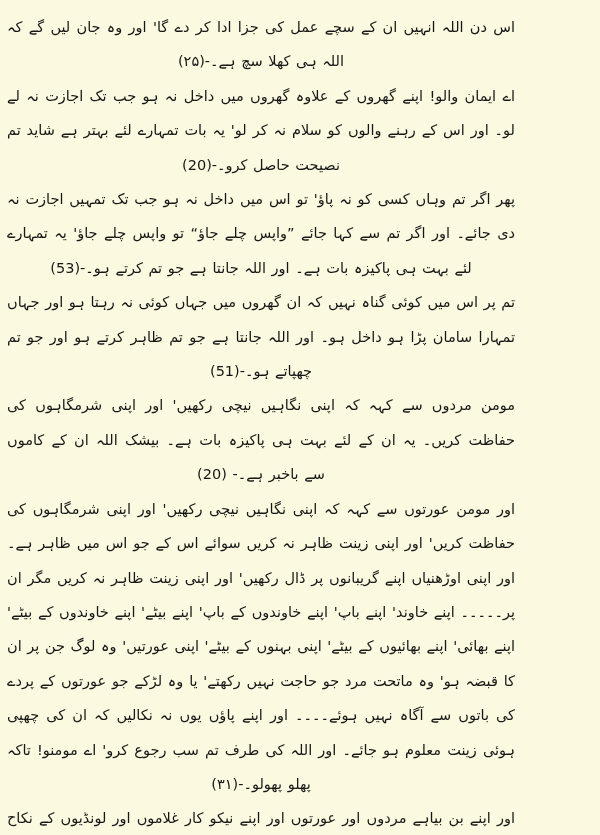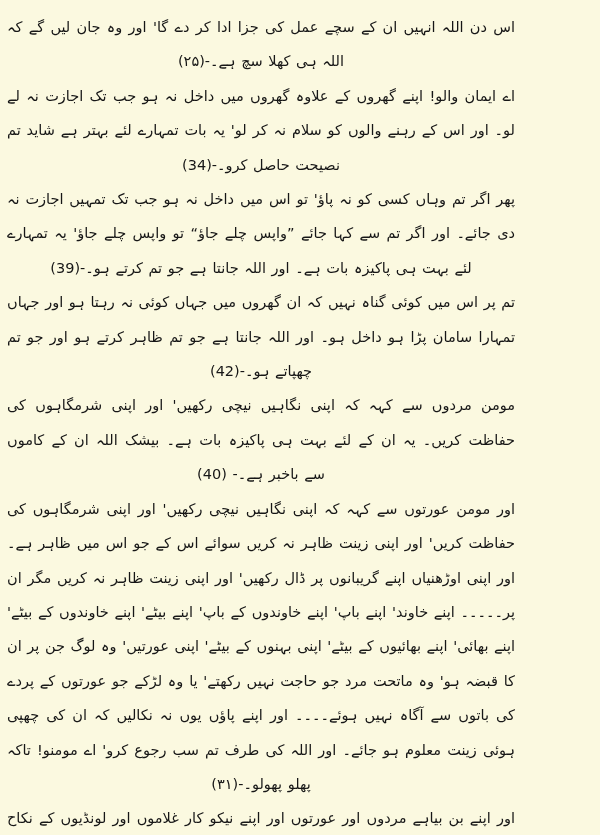--- a/index.html
+++ b/index.html
@@ -31,20 +31,20 @@
     text-align: justify;
     text-align-last: center;
     word-spacing: 1px;
   }
 </style>
 </head>
 <body>
 
 <div class="page">
   <p class="verse">اس دن اللہ انہیں ان کے سچے عمل کی جزا ادا کر دے گا' اور وہ جان لیں گے کہ اللہ ہی کھلا سچ ہے۔-(۲۵)</p>
-  <p class="verse">اے ایمان والو! اپنے گھروں کے علاوہ گھروں میں داخل نہ ہو جب تک اجازت نہ لے لو۔ اور اس کے رہنے والوں کو سلام نہ کر لو' یہ بات تمہارے لئے بہتر ہے شاید تم نصیحت حاصل کرو۔-(34)</p>
-  <p class="verse">پھر اگر تم وہاں کسی کو نہ پاؤ' تو اس میں داخل نہ ہو جب تک تمہیں اجازت نہ دی جائے۔ اور اگر تم سے کہا جائے ”واپس چلے جاؤ“ تو واپس چلے جاؤ' یہ تمہارے لئے بہت ہی پاکیزہ بات ہے۔ اور اللہ جانتا ہے جو تم کرتے ہو۔-(39)</p>
-  <p class="verse">تم پر اس میں کوئی گناہ نہیں کہ ان گھروں میں جہاں کوئی نہ رہتا ہو اور جہاں تمہارا سامان پڑا ہو داخل ہو۔ اور اللہ جانتا ہے جو تم ظاہر کرتے ہو اور جو تم چھپاتے ہو۔-(42)</p>
-  <p class="verse">مومن مردوں سے کہہ کہ اپنی نگاہیں نیچی رکھیں' اور اپنی شرمگاہوں کی حفاظت کریں۔ یہ ان کے لئے بہت ہی پاکیزہ بات ہے۔ بیشک اللہ ان کے کاموں سے باخبر ہے۔- (40)</p>
+  <p class="verse">اے ایمان والو! اپنے گھروں کے علاوہ گھروں میں داخل نہ ہو جب تک اجازت نہ لے لو۔ اور اس کے رہنے والوں کو سلام نہ کر لو' یہ بات تمہارے لئے بہتر ہے شاید تم نصیحت حاصل کرو۔-(20)</p>
+  <p class="verse">پھر اگر تم وہاں کسی کو نہ پاؤ' تو اس میں داخل نہ ہو جب تک تمہیں اجازت نہ دی جائے۔ اور اگر تم سے کہا جائے ”واپس چلے جاؤ“ تو واپس چلے جاؤ' یہ تمہارے لئے بہت ہی پاکیزہ بات ہے۔ اور اللہ جانتا ہے جو تم کرتے ہو۔-(53)</p>
+  <p class="verse">تم پر اس میں کوئی گناہ نہیں کہ ان گھروں میں جہاں کوئی نہ رہتا ہو اور جہاں تمہارا سامان پڑا ہو داخل ہو۔ اور اللہ جانتا ہے جو تم ظاہر کرتے ہو اور جو تم چھپاتے ہو۔-(51)</p>
+  <p class="verse">مومن مردوں سے کہہ کہ اپنی نگاہیں نیچی رکھیں' اور اپنی شرمگاہوں کی حفاظت کریں۔ یہ ان کے لئے بہت ہی پاکیزہ بات ہے۔ بیشک اللہ ان کے کاموں سے باخبر ہے۔- (20)</p>
   <p class="verse">اور مومن عورتوں سے کہہ کہ اپنی نگاہیں نیچی رکھیں' اور اپنی شرمگاہوں کی حفاظت کریں' اور اپنی زینت ظاہر نہ کریں سوائے اس کے جو اس میں ظاہر ہے۔ اور اپنی اوڑھنیاں اپنے گریبانوں پر ڈال رکھیں' اور اپنی زینت ظاہر نہ کریں مگر ان پر۔۔۔۔۔ اپنے خاوند' اپنے باپ' اپنے خاوندوں کے باپ' اپنے بیٹے' اپنے خاوندوں کے بیٹے' اپنے بھائی' اپنے بھائیوں کے بیٹے' اپنی بہنوں کے بیٹے' اپنی عورتیں' وہ لوگ جن پر ان کا قبضہ ہو' وہ ماتحت مرد جو حاجت نہیں رکھتے' یا وہ لڑکے جو عورتوں کے پردے کی باتوں سے آگاہ نہیں ہوئے۔۔۔۔ اور اپنے پاؤں یوں نہ نکالیں کہ ان کی چھپی ہوئی زینت معلوم ہو جائے۔ اور اللہ کی طرف تم سب رجوع کرو' اے مومنو! تاکہ پھلو پھولو۔-(۳۱)</p>
   <p class="verse">اور اپنے بن بیاہے مردوں اور عورتوں اور اپنے نیکو کار غلاموں اور لونڈیوں کے نکاح کر دو۔ اگر وہ مفلس ہوں گے تو اللہ اپنے فضل سے انہیں مالدار کر دے گا' اور اللہ گنجائش والا' علم والا ہے۔-(۳۲)</p>
 
 </div>
 
 </body></html>

